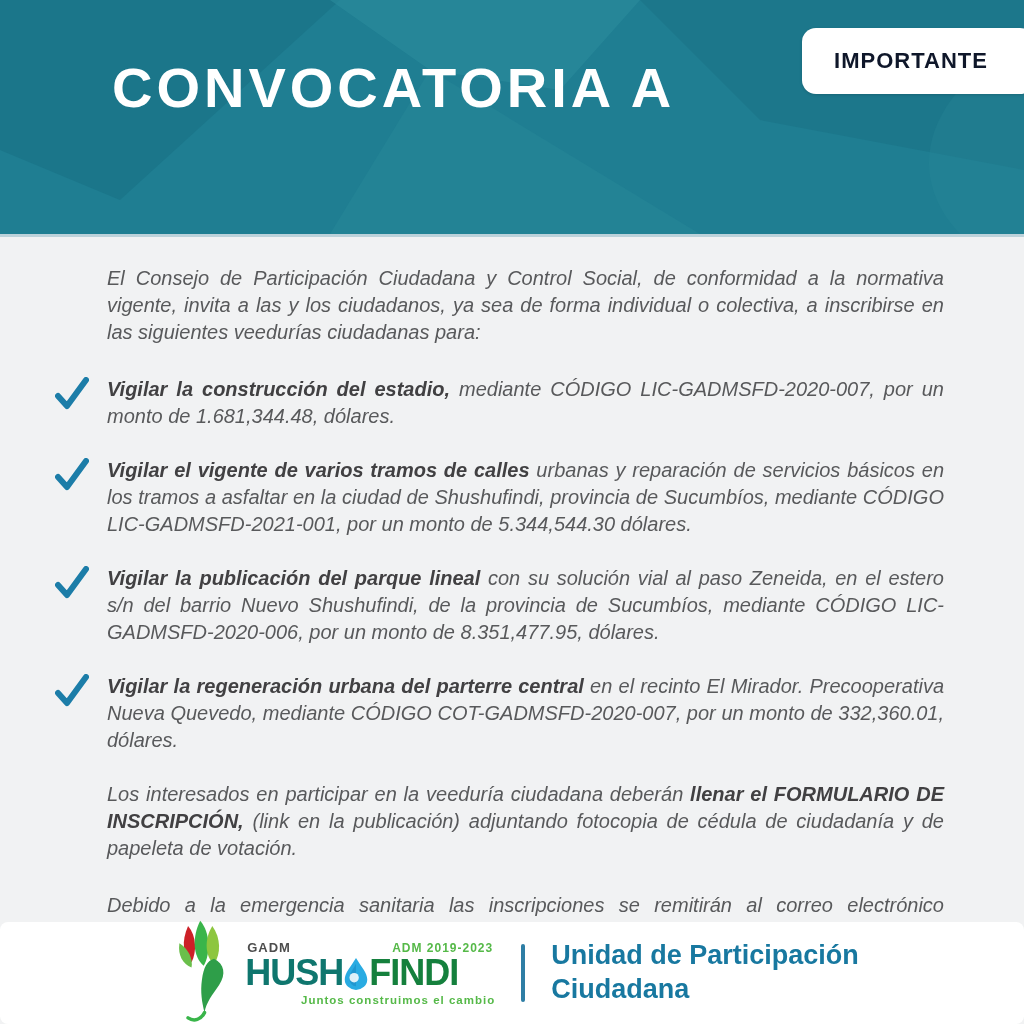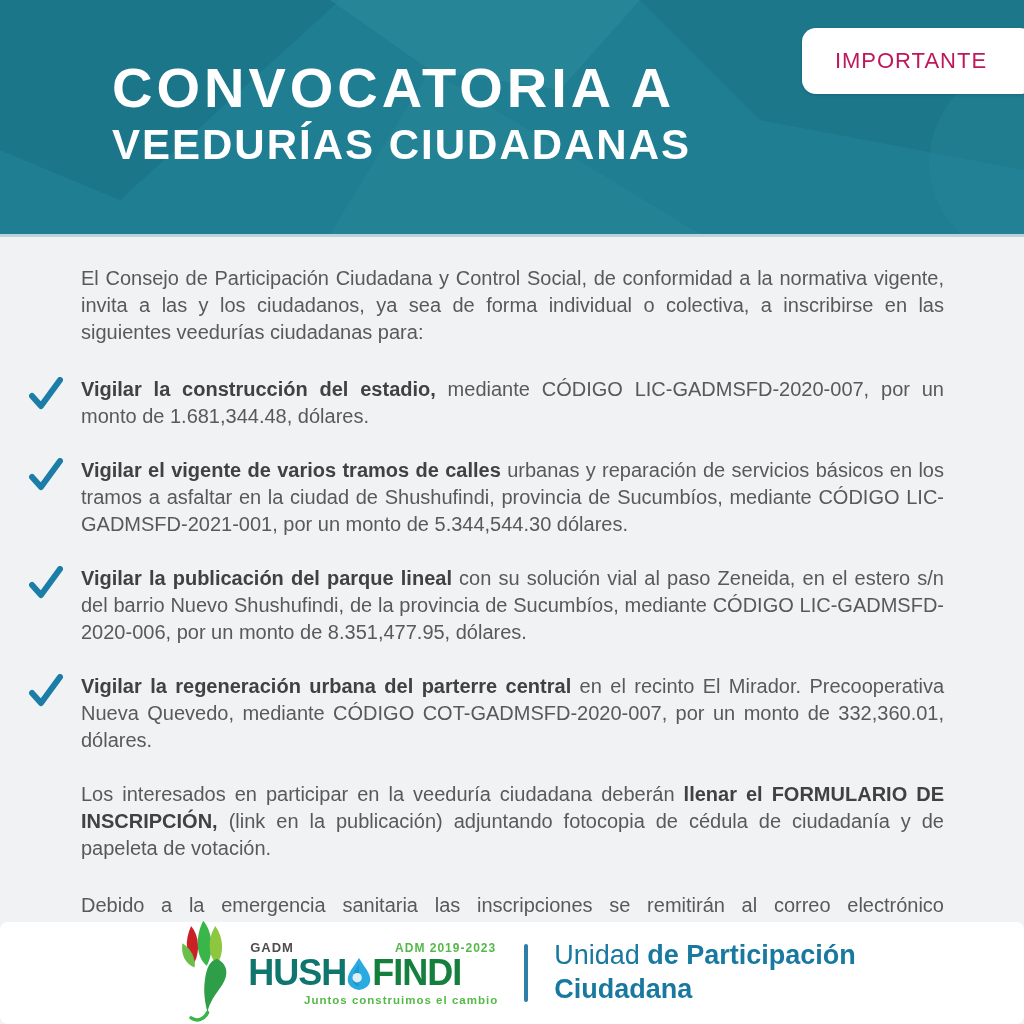--- a/index.html
+++ b/index.html
@@ -15,23 +15,23 @@
   .header .pattern{position:absolute;left:0;top:0;width:100%;height:100%;}
   .title-block{position:absolute;left:112px;top:60px;color:#FFFFFF;}
   .title-line1{font-size:56px;font-weight:800;letter-spacing:4px;line-height:1.0;}
   .title-line2{font-size:42px;font-weight:800;letter-spacing:2px;line-height:1.0;margin-top:8px;}
   .badge{
     position:absolute;top:28px;right:-10px;width:232px;height:66px;
     background:#FFFFFF;border-radius:14px;
     display:flex;align-items:center;justify-content:center;
     box-shadow:0 1px 3px rgba(0,0,0,0.15);
   }
-  .badge-label{color:#be185d;font-weight:400;font-size:22px;letter-spacing:1px;padding-right:14px;}
+  .badge-label{color:#0f172a;font-weight:700;font-size:22px;letter-spacing:1px;padding-right:14px;}
   
-  .main{padding:28px 80px 0 81px;}
+  .main{padding:28px 80px 0 107px;font-style:italic;}
   .para{
     color:#58595B;font-size:20px;line-height:27px;text-align:justify;
     margin:0 0 30px 0;
   }
   .para b{color:#414042;font-weight:700;}
   .bullet{position:relative;margin:0 0 27px 0;}
   .bullet .bullet-text{margin:0;}
   .check{position:absolute;left:-52px;top:1px;}
   
   .footer{
@@ -44,40 +44,39 @@
   .logo-top{display:flex;justify-content:space-between;align-items:flex-end;padding:0 2px;}
   .logo-gadm{font-size:13px;font-weight:700;color:#4D4D4D;letter-spacing:1px;}
   .logo-adm{font-size:12px;font-weight:700;color:#55B948;letter-spacing:1px;}
   .brand-row{display:flex;align-items:center;line-height:1;}
   .brand-hush{font-size:36px;font-weight:800;color:#0f766e;letter-spacing:-1px;}
   .brand-findi{font-size:36px;font-weight:800;color:#15803d;letter-spacing:-1px;}
   .drop{margin:0 -2px;}
   .logo-tagline{font-size:11.5px;font-weight:700;color:#55B948;text-align:right;letter-spacing:1px;margin-top:3px;}
   .divider{width:4px;height:58px;background:#2E7EA5;border-radius:2px;}
   .unit-text{color:#1878A0;font-size:27px;line-height:1.25;}
-  .unit-reg{font-weight:400;text-align:right;}
+  .unit-reg{font-weight:700;text-align:right;}
   .unit-text b{font-weight:700;}
 </style>
 </head>
 <body>
 
 <div class="poster">
 
   <div class="header">
     <svg class="pattern" viewBox="0 0 1024 234" preserveAspectRatio="none">
       <polygon points="0,0 340,0 120,200 0,150" fill="#186F83" opacity="0.55"></polygon>
       <polygon points="330,0 640,0 560,90 430,70" fill="#2B8C9C" opacity="0.6"></polygon>
       <polygon points="430,70 700,234 330,234" fill="#2B8C9C" opacity="0.35"></polygon>
       <polygon points="640,0 1024,0 1024,170 760,120" fill="#186F83" opacity="0.45"></polygon>
       <path d="M1024,40 C930,90 900,170 960,234 L1024,234 Z" fill="#2B8C9C" opacity="0.25"></path>
     </svg>
 
     <div class="title-block">
       <div class="title-line1">CONVOCATORIA A</div>
-      <div class="title-line2">VEEDURÍAS CIUDADANAS</div>
     </div>
 
     <div class="badge">
       <span class="badge-label">IMPORTANTE</span>
     </div>
   </div>
 
   <div class="main">
 
     <p class="para">El Consejo de Participación Ciudadana y Control Social, de conformidad a la normativa vigente, invita a las y los ciudadanos, ya sea de forma individual o colectiva, a inscribirse en las siguientes veedurías ciudadanas para:</p>

